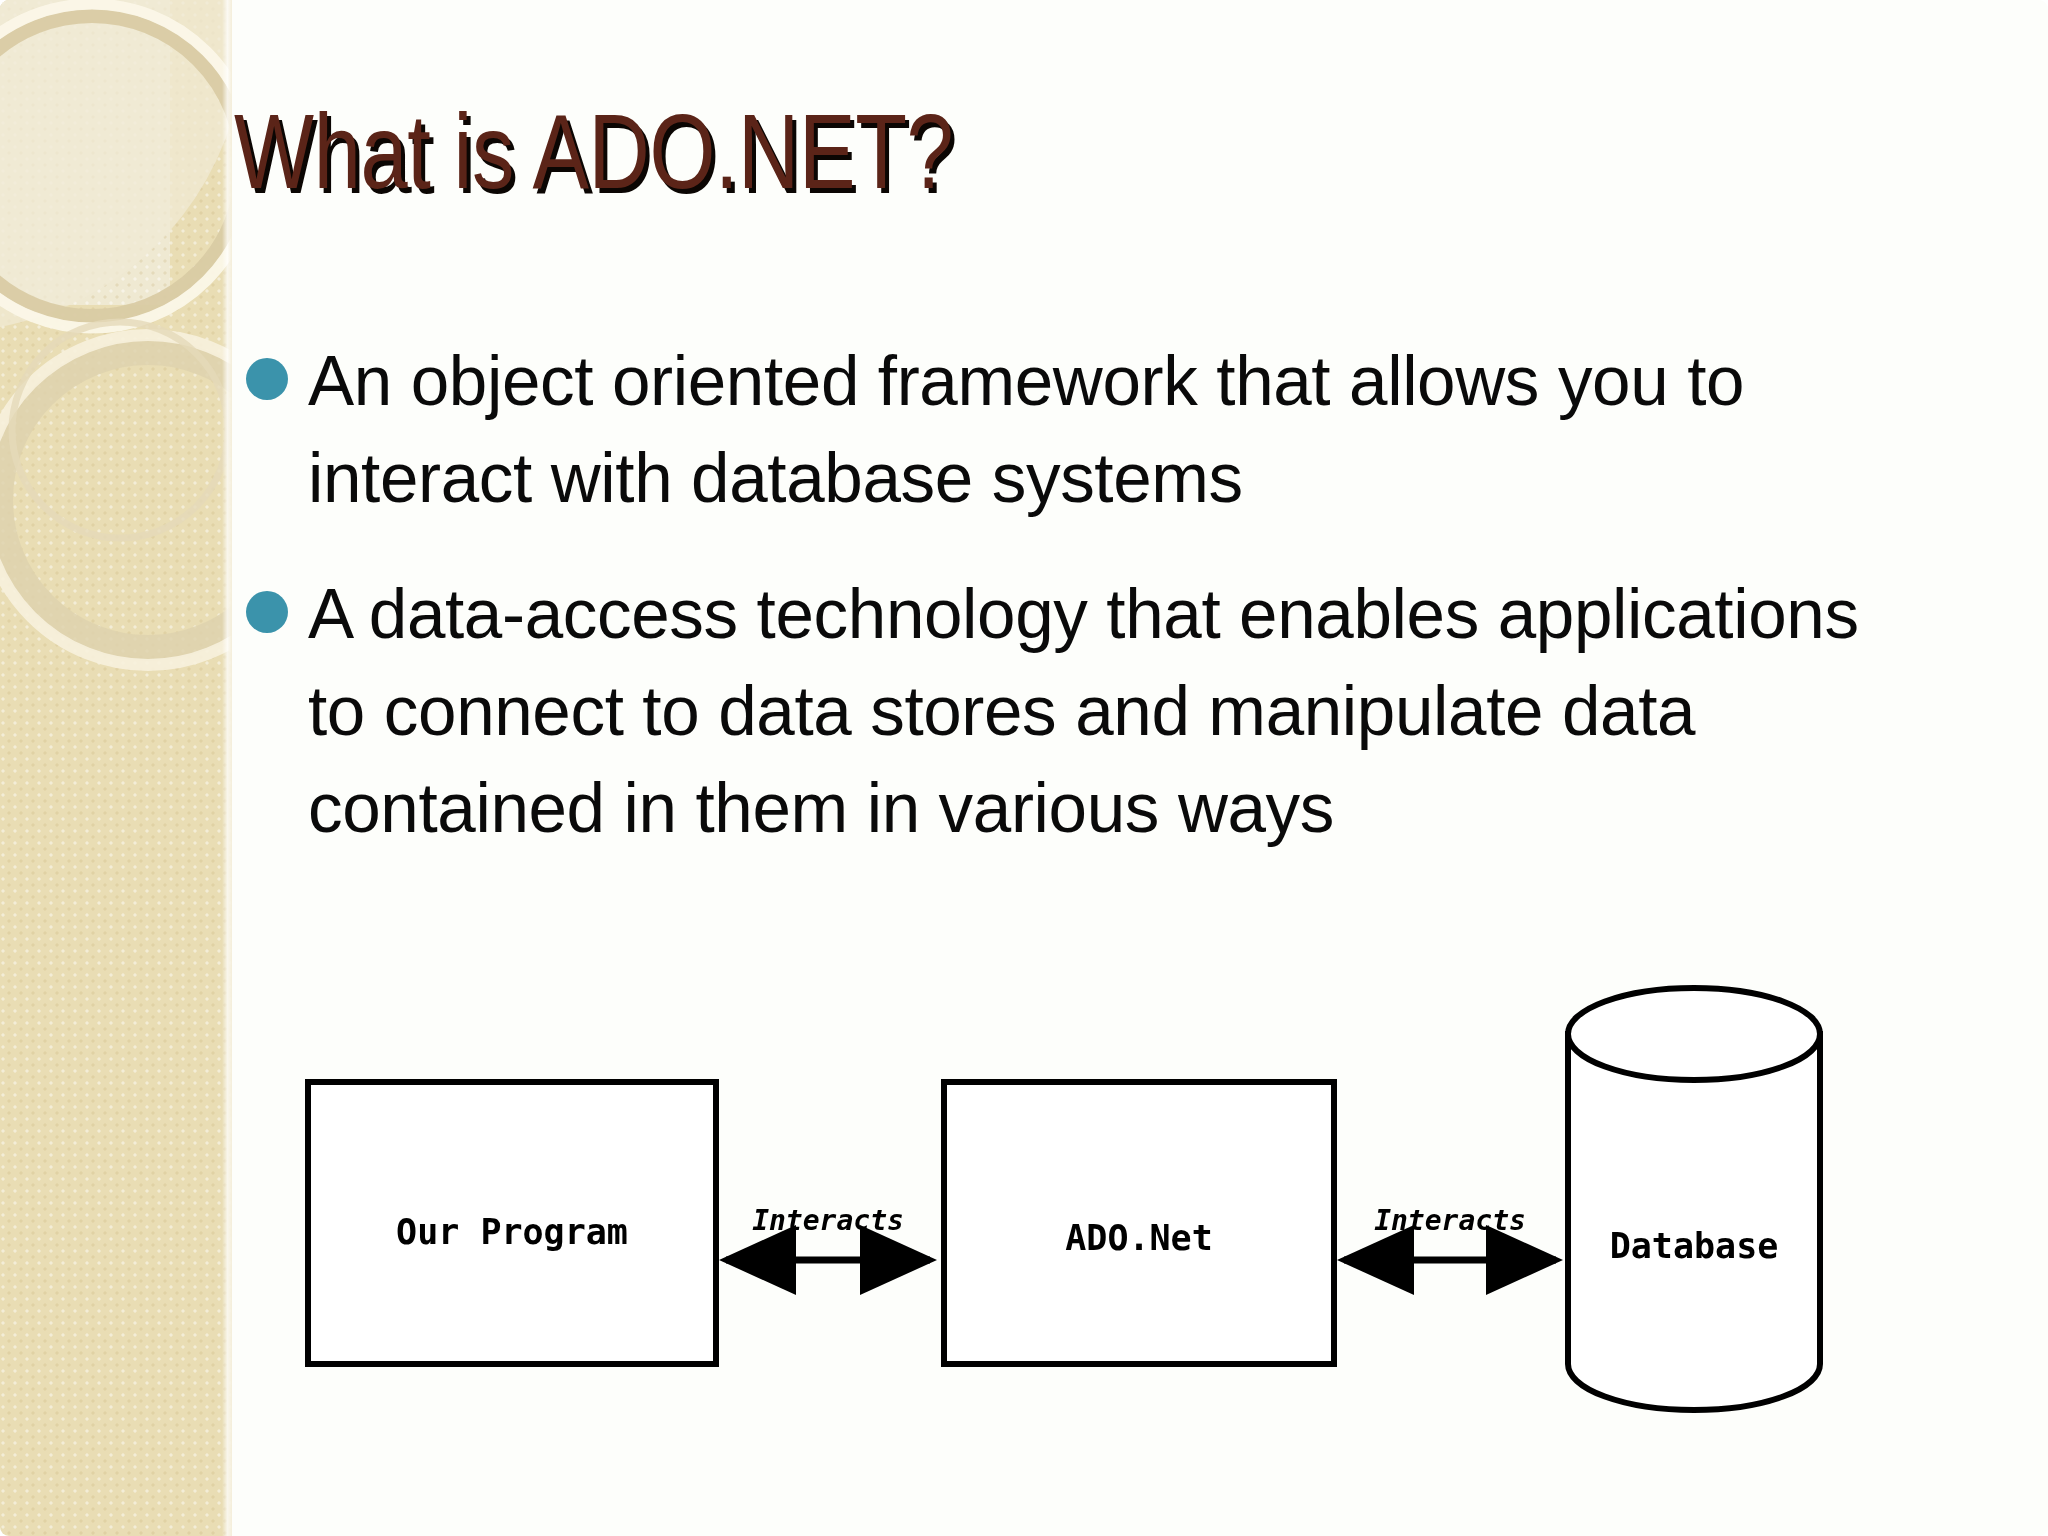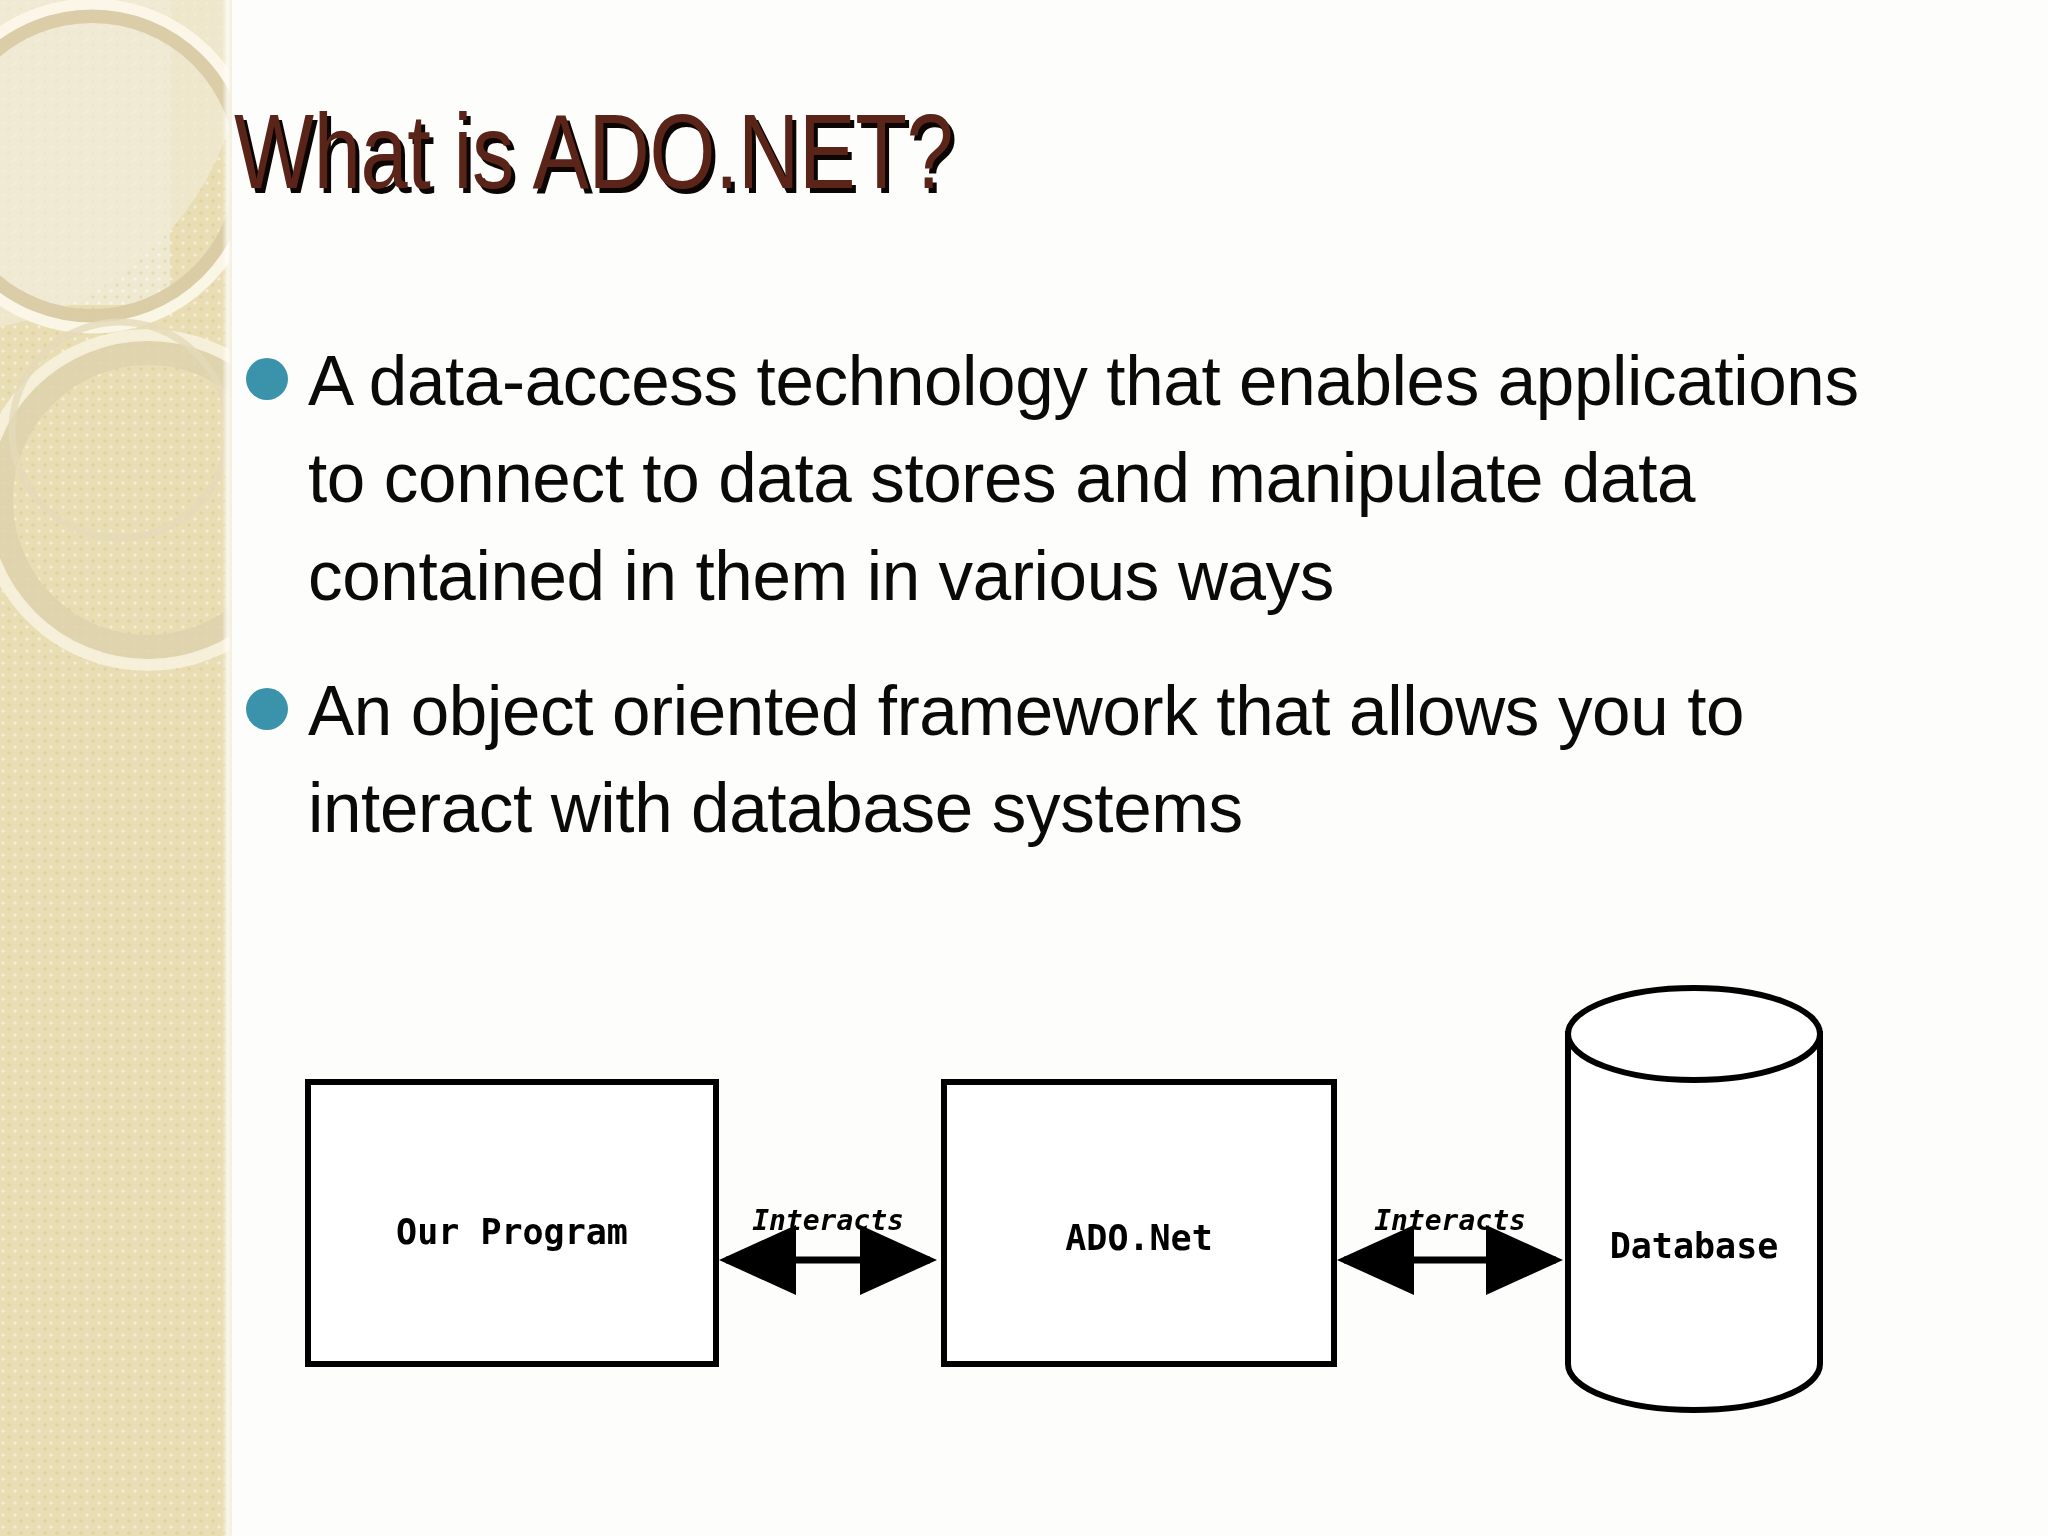--- a/index.html
+++ b/index.html
@@ -10,20 +10,21 @@
   body {
     font-family: "Liberation Sans", sans-serif;
   }
 
   #slide {
     position: relative;
     width: 2048px;
     height: 1536px;
     background: #fdfefb;
     overflow: hidden;
+    border-radius: 9px;
   }
 
   
   #sidebar {
     position: absolute;
     left: 0;
     top: 0;
     width: 232px;
     height: 1536px;
     overflow: hidden;
@@ -167,25 +168,25 @@
       </g>
     </svg>
     <div class="edge-hl"></div>
   </div>
 
   <div id="title">What is ADO.NET?</div>
 
   <div id="bullets">
     <div class="bullet-item">
       <span class="bullet-dot"></span>
-      <div class="bullet-text">A data-access technology that enables applications to connect to data stores and manipulate data contained in them in various ways</div>
+      <div class="bullet-text">An object oriented framework that allows you to interact with database systems</div>
     </div>
     <div class="bullet-item">
       <span class="bullet-dot"></span>
-      <div class="bullet-text">An object oriented framework that allows you to interact with database systems</div>
+      <div class="bullet-text">A data-access technology that enables applications to connect to data stores and manipulate data contained in them in various ways</div>
     </div>
   </div>
 
   <div id="diagram">
     <svg viewBox="0 0 1600 440">
       <defs>
         <marker id="arrR" markerWidth="12" markerHeight="12" refX="10" refY="5" orient="auto" markerUnits="strokeWidth">
           <path d="M0,0 L11,5 L0,10 z" fill="#000"></path>
         </marker>
         <marker id="arrL" markerWidth="12" markerHeight="12" refX="1" refY="5" orient="auto" markerUnits="strokeWidth">

